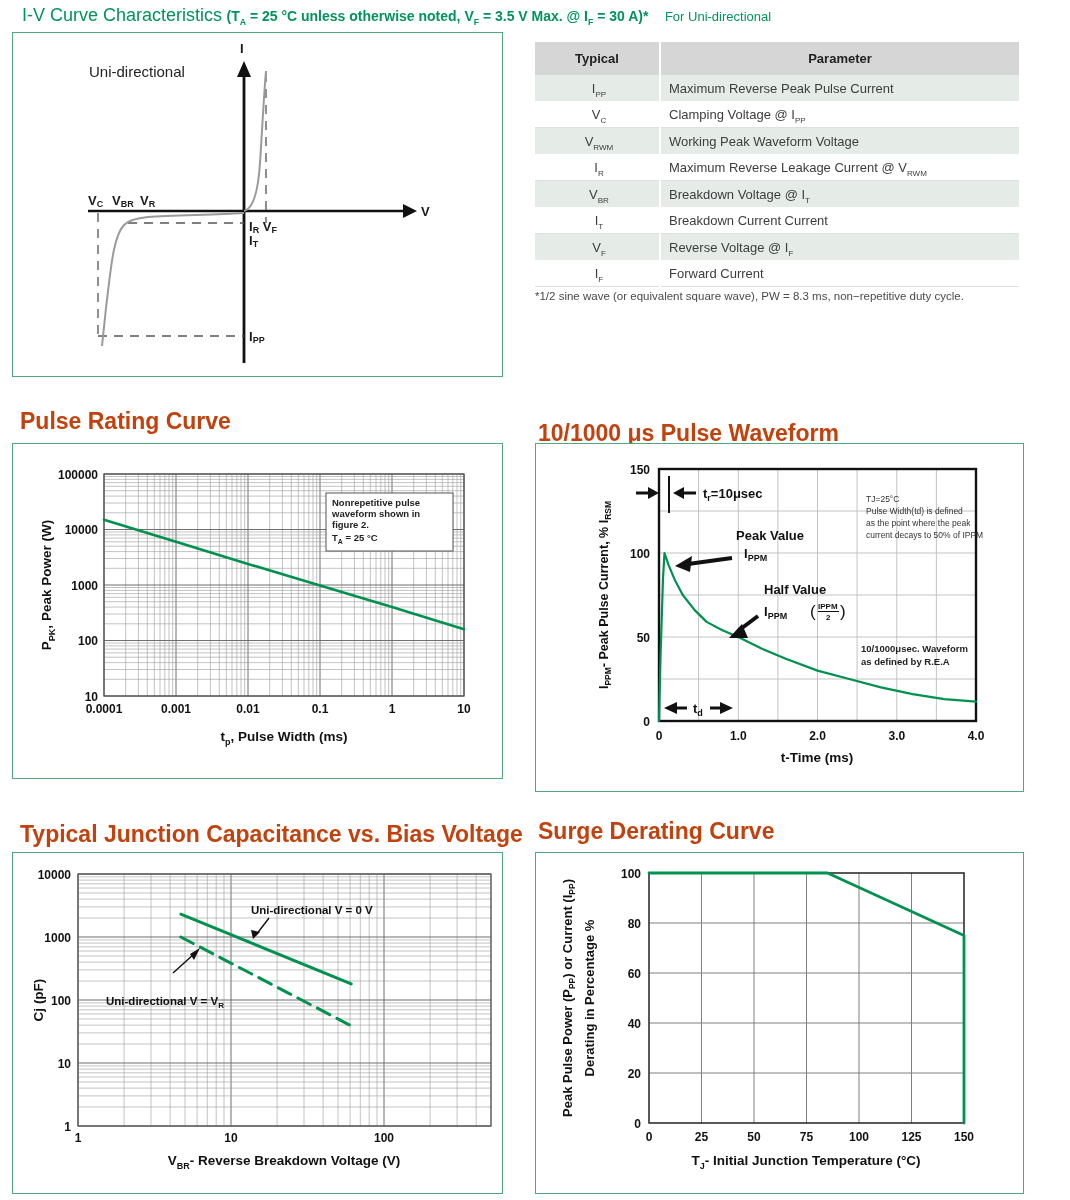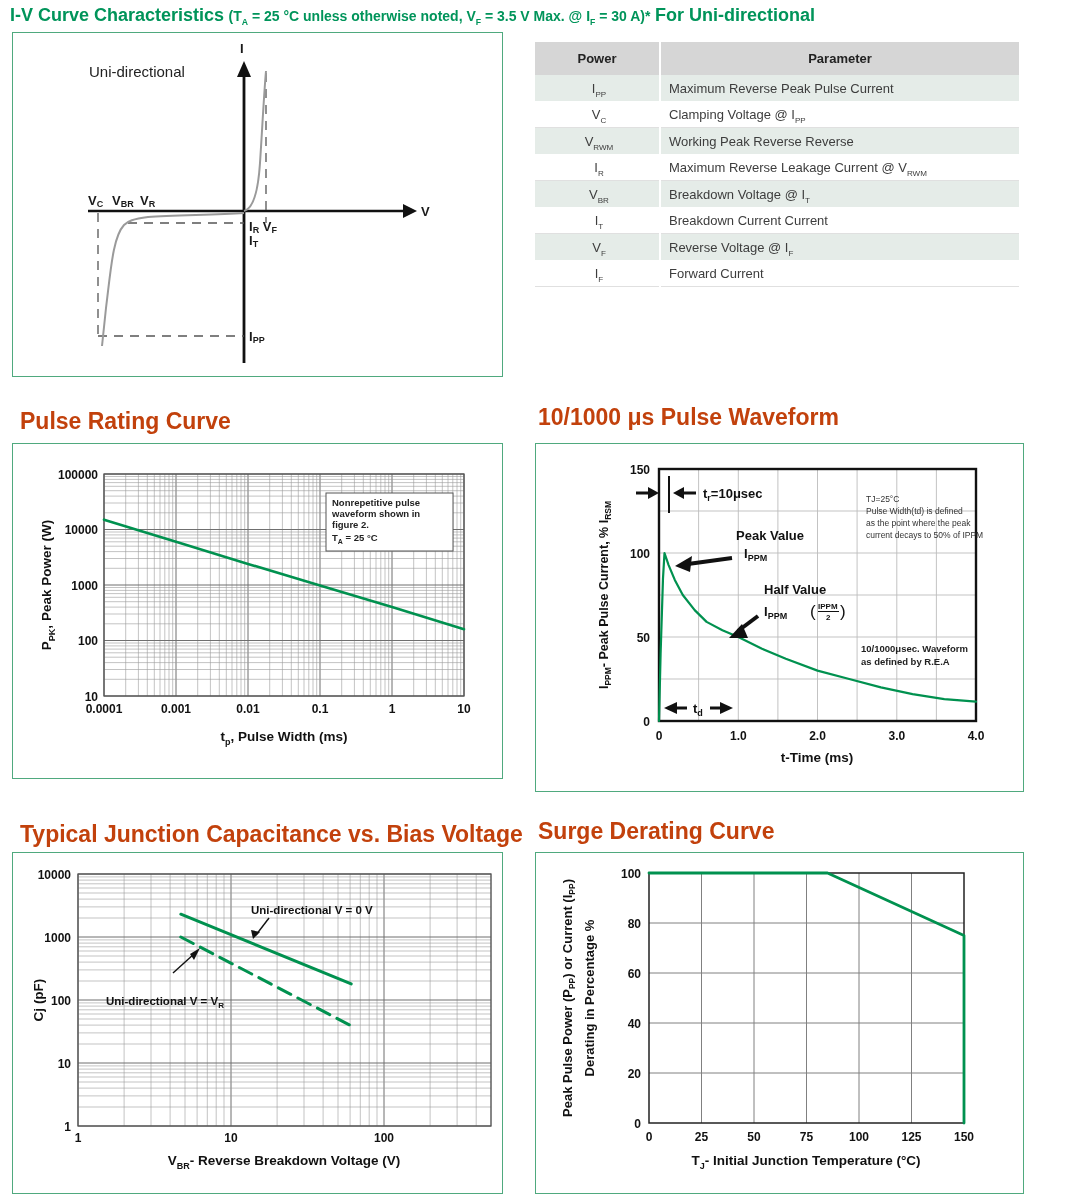--- a/index.html
+++ b/index.html
@@ -1,19 +1,19 @@
 <!DOCTYPE html>
 <html><head>
 <meta charset="utf-8">
 <style>
   html,body{margin:0;padding:0;background:#fff;font-family:"Liberation Sans",sans-serif;}
   #page{position:relative;width:1070px;height:1200px;background:#fff;overflow:hidden;}
   sub{font-size:62%;line-height:0;}
   .main-title{position:absolute;left:10px;top:5px;color:#00945a;white-space:nowrap;}
-  .main-title .t1{font-size:18px;font-weight:bold;}
+  .main-title .t1{font-size:18px;font-weight:normal;margin-left:12px;}
   .main-title .t2{font-size:14px;font-weight:bold;}
   .sec-head{position:absolute;color:#c2410c;font-size:23px;font-weight:bold;}
   .panel{position:absolute;border:1px solid #4fa97e;background:#fff;}
   
   #ptable{position:absolute;left:535px;top:42px;width:484px;border-collapse:collapse;font-size:13px;color:#3d3d3d;}
   #ptable th{background:#d6d6d6;color:#222;font-weight:bold;height:31px;text-align:center;}
   #ptable td{height:26px;padding:0 4px 0 8px;}
   #ptable td.sym{text-align:center;width:112px;}
   #ptable tr.shade td{background:#e5ece8;}
   #ptable tr.plain td{background:#fff;border-bottom:1px solid #e0e0e0;}
@@ -40,21 +40,21 @@
   .ivgray{stroke:#9a9a9a;stroke-width:2;fill:none;}
   .ivdash{stroke:#555;stroke-width:1.3;fill:none;stroke-dasharray:9 7;}
   .blk{fill:#111;}
 </style>
 </head>
 <body>
 <div id="page">
 
 <div class="main-title"><span class="t1">I-V Curve Characteristics</span>
 <span class="t2"><span>(T</span><sub>A</sub><span> = 25 °C unless otherwise noted, V</span><sub>F</sub><span> = 3.5 V Max. @ I</span><sub>F</sub><span> = 30 A)*</span></span>
-<span class="t1" style="font-size:18px;">For Uni-directional</span></div>
+<span class="t1" style="font-size:13px;">For Uni-directional</span></div>
 
 <div class="panel" style="left:12px;top:32px;width:489px;height:343px;">
 <svg width="489" height="343" viewBox="0 0 489 343">
   <text x="76" y="44" style="font-size:15px;fill:#222;">Uni-directional</text>
 
   <line x1="75" y1="178" x2="392" y2="178" stroke="#111" stroke-width="2.6"></line>
   <polygon class="blk" points="390,171 390,185 404,178"></polygon>
   <line x1="231" y1="330" x2="231" y2="42" stroke="#111" stroke-width="2.8"></line>
   <polygon class="blk" points="224,44 238,44 231,28"></polygon>
   <text class="ivlab" x="227" y="20">I</text>
@@ -73,34 +73,34 @@
   <text class="ivlab" x="127" y="172"><tspan>V</tspan><tspan dy="2" style="font-size:9px;">R</tspan></text>
   <text class="ivlab" x="236" y="198"><tspan>I</tspan><tspan dy="2" style="font-size:9px;">R</tspan><tspan dy="-2"> </tspan><tspan>V</tspan><tspan dy="2" style="font-size:9px;">F</tspan></text>
   <text class="ivlab" x="236" y="212"><tspan>I</tspan><tspan dy="2" style="font-size:9px;">T</tspan></text>
   <text class="ivlab" x="236" y="308"><tspan>I</tspan><tspan dy="2" style="font-size:9px;">PP</tspan></text>
 </svg>
 </div>
 
 <table id="ptable">
   <tbody>
         <tr>
-    <th class="sym">Power</th>
+    <th class="sym">Typical</th>
     <th>Parameter</th>
   </tr>
   <tr class="shade">
           <td class="sym"><span>I</span><sub>PP</sub></td>
           <td><span>Maximum Reverse Peak Pulse Current</span><sub></sub></td>
         </tr>
   <tr class="plain">
           <td class="sym"><span>V</span><sub>C</sub></td>
           <td><span>Clamping Voltage @ I</span><sub>PP</sub></td>
         </tr>
   <tr class="shade">
           <td class="sym"><span>V</span><sub>RWM</sub></td>
-          <td><span>Working Peak Reverse Reverse</span><sub></sub></td>
+          <td><span>Working Peak Waveform Voltage</span><sub></sub></td>
         </tr>
   <tr class="plain">
           <td class="sym"><span>I</span><sub>R</sub></td>
           <td><span>Maximum Reverse Leakage Current @ V</span><sub>RWM</sub></td>
         </tr>
   <tr class="shade">
           <td class="sym"><span>V</span><sub>BR</sub></td>
           <td><span>Breakdown Voltage @ I</span><sub>T</sub></td>
         </tr>
   <tr class="plain">
@@ -110,23 +110,24 @@
   <tr class="shade">
           <td class="sym"><span>V</span><sub>F</sub></td>
           <td><span>Reverse Voltage @ I</span><sub>F</sub></td>
         </tr>
   <tr class="plain">
           <td class="sym"><span>I</span><sub>F</sub></td>
           <td><span>Forward Current</span><sub></sub></td>
         </tr>
 </tbody>
     </table>
+<div class="footnote">*1/2 sine wave (or equivalent square wave), PW = 8.3 ms, non−repetitive duty cycle.</div>
 
 <div class="sec-head" style="left:20px;top:408px;">Pulse Rating Curve</div>
-<div class="sec-head" style="left:538px;top:404px;">10/1000 μs Pulse Waveform</div>
+<div class="sec-head" style="left:538px;top:420px;">10/1000 μs Pulse Waveform</div>
 <div class="sec-head" style="left:20px;top:821px;">Typical Junction Capacitance vs. Bias Voltage</div>
 <div class="sec-head" style="left:538px;top:818px;">Surge Derating Curve</div>
 
 <div class="panel" style="left:12px;top:443px;width:489px;height:334px;">
 <svg id="svg-pr" width="489" height="334" viewBox="0 0 489 334">
   <g id="g-pr">
           <g>
             <line x1="91.0" y1="30" x2="91.0" y2="252" class="gmaj"></line>
             <line x1="112.7" y1="30" x2="112.7" y2="252" class="gmin"></line>
             <line x1="125.4" y1="30" x2="125.4" y2="252" class="gmin"></line>

